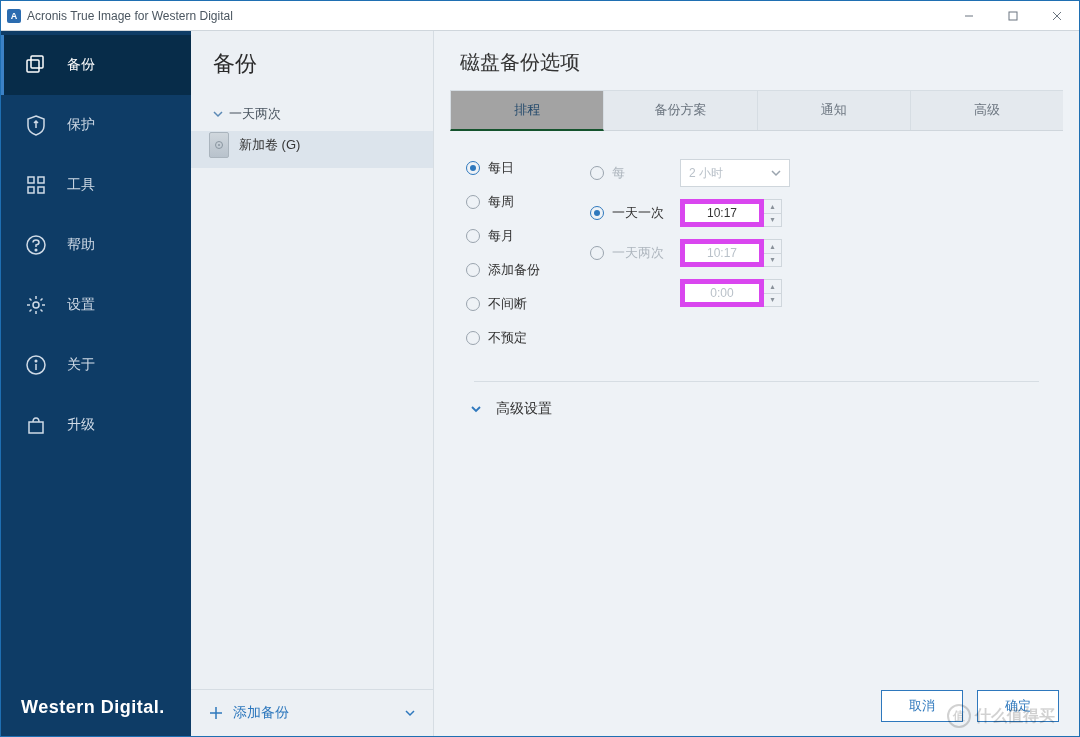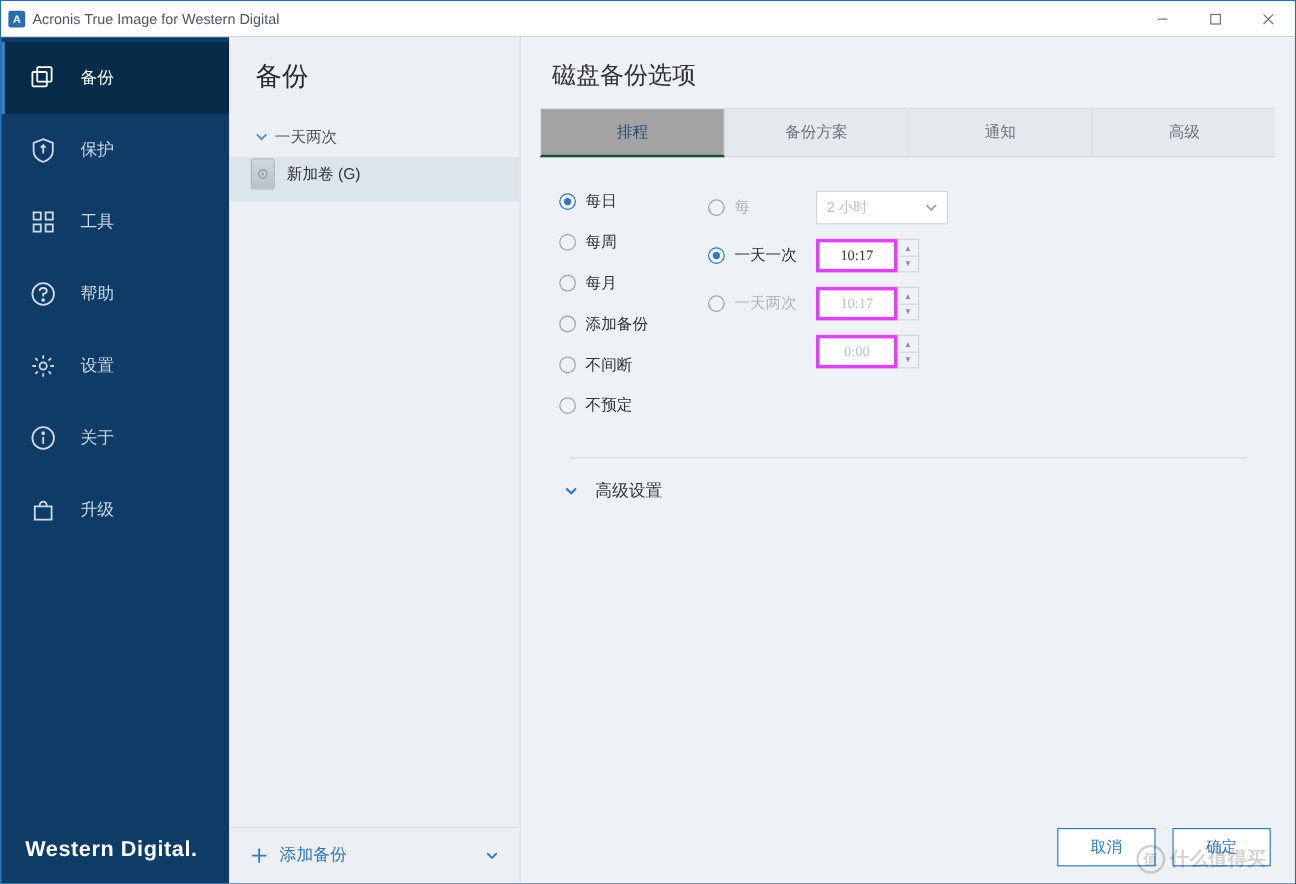--- a/index.html
+++ b/index.html
@@ -36,21 +36,21 @@
     .radio-item { display: flex; align-items: center; gap: 8px; cursor: pointer; }
     .radio-circle { width: 14px; height: 14px; border: 1.5px solid #9aa4ae; border-radius: 50%; display: flex; align-items: center; justify-content: center; flex-shrink: 0; }
     .radio-item.selected .radio-circle { border-color: #2e78bd; }
     .radio-dot { width: 6px; height: 6px; background: #2e78bd; border-radius: 50%; display: none; }
     .radio-item.selected .radio-dot { display: block; }
     .right-controls { display: flex; flex-direction: column; gap: 12px; }
     .ctrl-row { display: flex; align-items: center; gap: 12px; font-size: 13px; color: #333; }
     .ctrl-row.disabled { color: #aeb6be; }
     .select-box { width: 110px; height: 28px; border: 1px solid #cfd6dc; background: #fff; display: flex; align-items: center; justify-content: space-between; padding: 0 8px; color: #7b8590; font-size: 12px; }
     .select-box.disabled { color: #b9c1c9; }
-    .time-box { width: 68px; height: 28px; border: 3px solid #d946ef; background: #fff; display: flex; align-items: center; justify-content: center; font-size: 12px; color: #333; font-family: Liberation Serif, serif; }
+    .time-box { width: 84px; height: 28px; border: 5px solid #d946ef; background: #fff; display: flex; align-items: center; justify-content: center; font-size: 12px; color: #333; }
     .time-box.disabled { color: #b9c1c9; }
     .spinner-btns { width: 18px; height: 28px; display: flex; flex-direction: column; border: 1px solid #cfd6dc; border-left: none; }
     .spinner-btns span { flex: 1; display: flex; align-items: center; justify-content: center; font-size: 8px; color: #8a929a; cursor: pointer; }
     .spinner-btns span:first-child { border-bottom: 1px solid #cfd6dc; }
     .hr { margin: 6px 40px 0; border-top: 1px solid #d6dde3; }
     .adv-row { padding: 18px 36px; display: flex; align-items: center; gap: 14px; font-size: 14px; color: #333; cursor: pointer; }
     .footer-btns { position: absolute; bottom: 14px; right: 20px; display: flex; gap: 14px; text-align: center; }
     .btn { min-width: 82px; height: 32px; border: 1px solid #2e78bd; display: flex; align-items: center; justify-content: center; color: #2e78bd; font-size: 13px; cursor: pointer; background: #fff; padding: 0 16px; }
     .watermark { position: absolute; right: 24px; bottom: 8px; font-size: 16px; color: rgba(0,0,0,0.18); font-weight: bold; pointer-events: none; display:flex; align-items:center; gap:4px; }
     .wm-circle { width: 24px; height: 24px; border: 2px solid rgba(0,0,0,0.18); border-radius: 50%; display:flex; align-items:center; justify-content:center; font-size:12px; }

